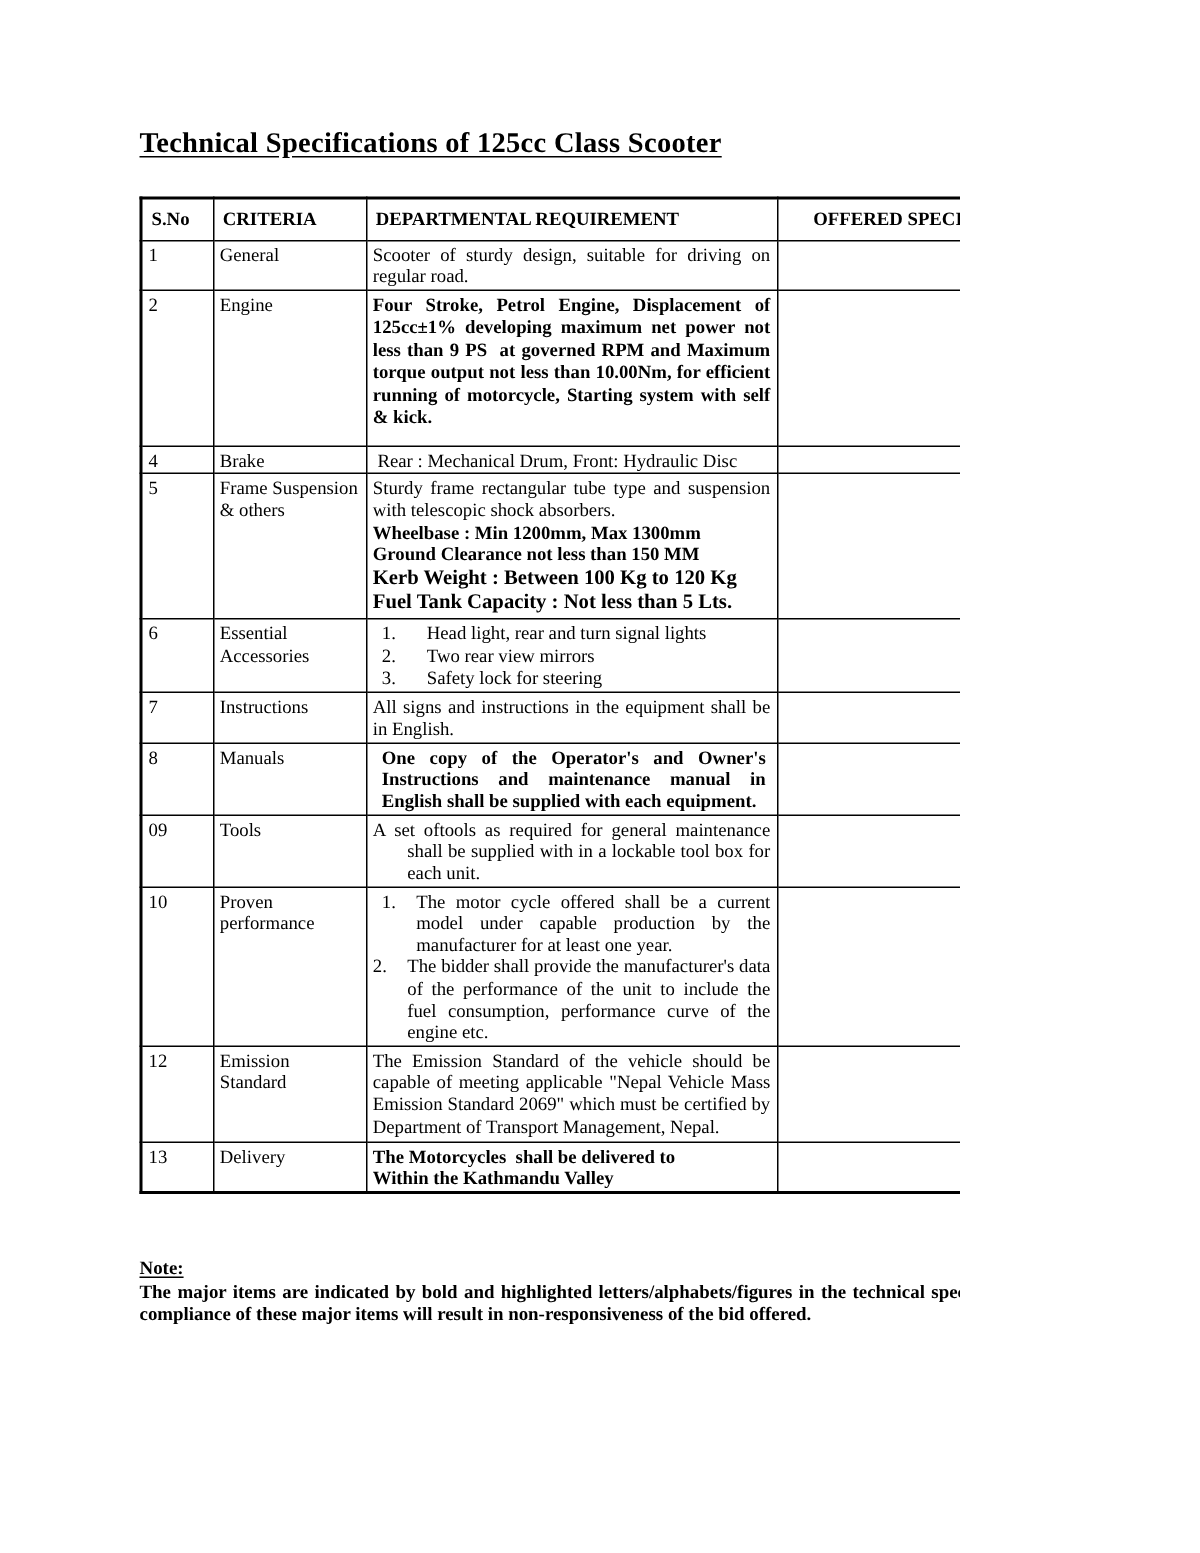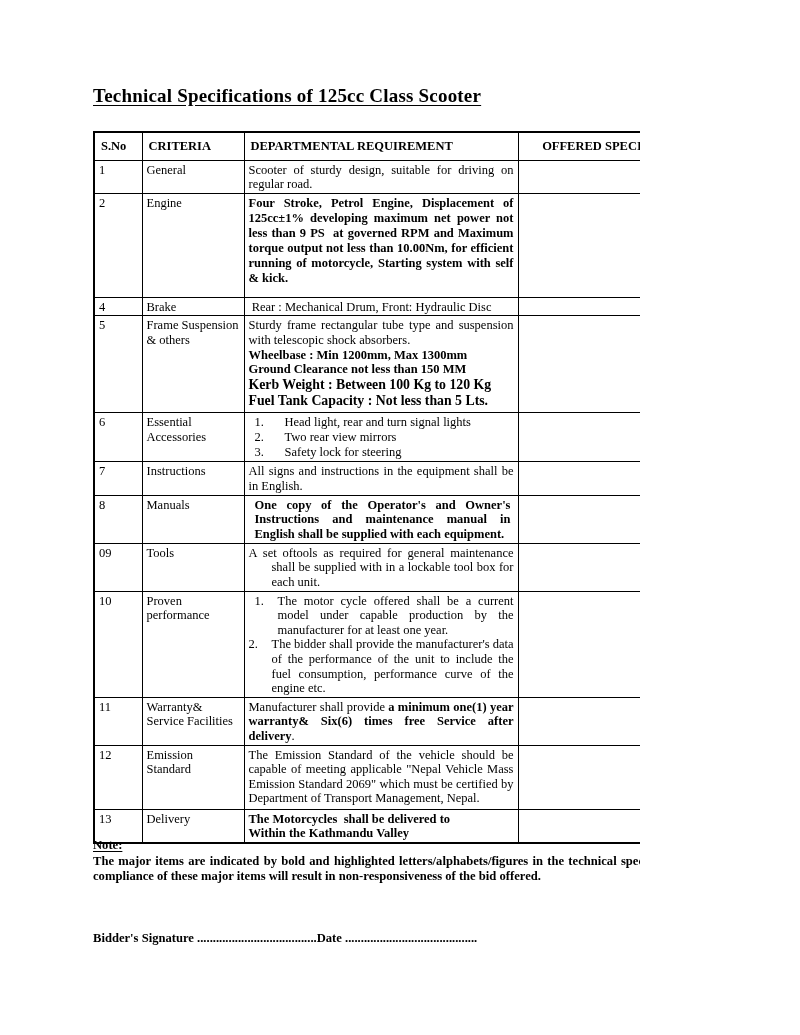--- a/index.html
+++ b/index.html
@@ -186,28 +186,20 @@
               <span class="num">1.</span>
               <span class="txt"><span>The motor cycle offered shall be a current model under capable production by the manufacturer for at least one year.</span></span>
             </div>
             <div class="blk li n23">
               <span class="num">2.</span>
               <span class="txt"><span>The bidder shall provide the manufacturer's data of the performance of the unit to include the fuel consumption, performance curve of the engine etc.</span></span>
             </div>
           </td>
           <td></td>
         </tr>
-        <tr class="r11">
-          <td class="sno-cell">11</td>
-          <td class="criteria-cell">Warranty&amp; Service Facilities</td>
-          <td>
-            <div class="blk justify"><span>Manufacturer shall provide </span><span class="b">a minimum one(1) year warranty&amp; Six(6) times free Service after delivery</span><span>.</span></div>
-          </td>
-          <td></td>
-        </tr>
         <tr class="r12">
           <td class="sno-cell">12</td>
           <td class="criteria-cell">Emission Standard</td>
           <td>
             <div class="blk justify"><span>The Emission Standard of the vehicle should be capable of meeting applicable "Nepal Vehicle Mass Emission Standard 2069" which must be certified by Department of Transport Management, Nepal.</span></div>
           </td>
           <td></td>
         </tr>
         <tr class="r13">
           <td class="sno-cell">13</td>
@@ -219,15 +211,14 @@
           <td></td>
         </tr>
       </tbody>
   </table>
 
   <div class="note-block">
     <div class="note-label">Note:</div>
     <p class="note-text">The major items are indicated by bold and highlighted letters/alphabets/figures in the technical specifications. Non-compliance of these major items will result in non-responsiveness of the bid offered.</p>
   </div>
 
-  <div class="signature-line">Bidder's Signature ......................................Date ..........................................</div>
 
 </div>
 
 </body></html>

